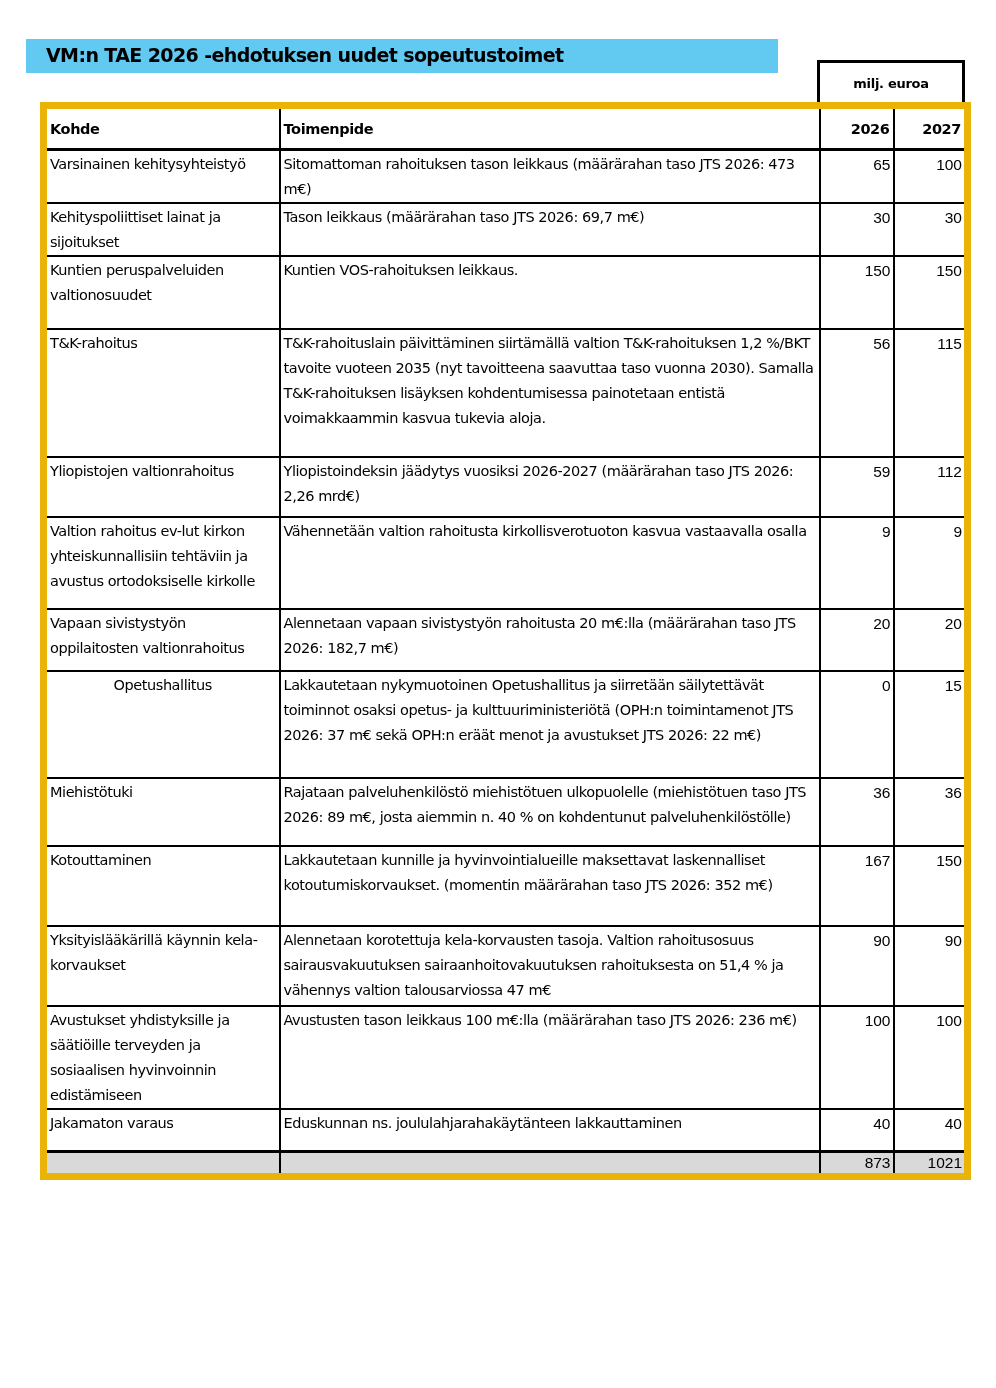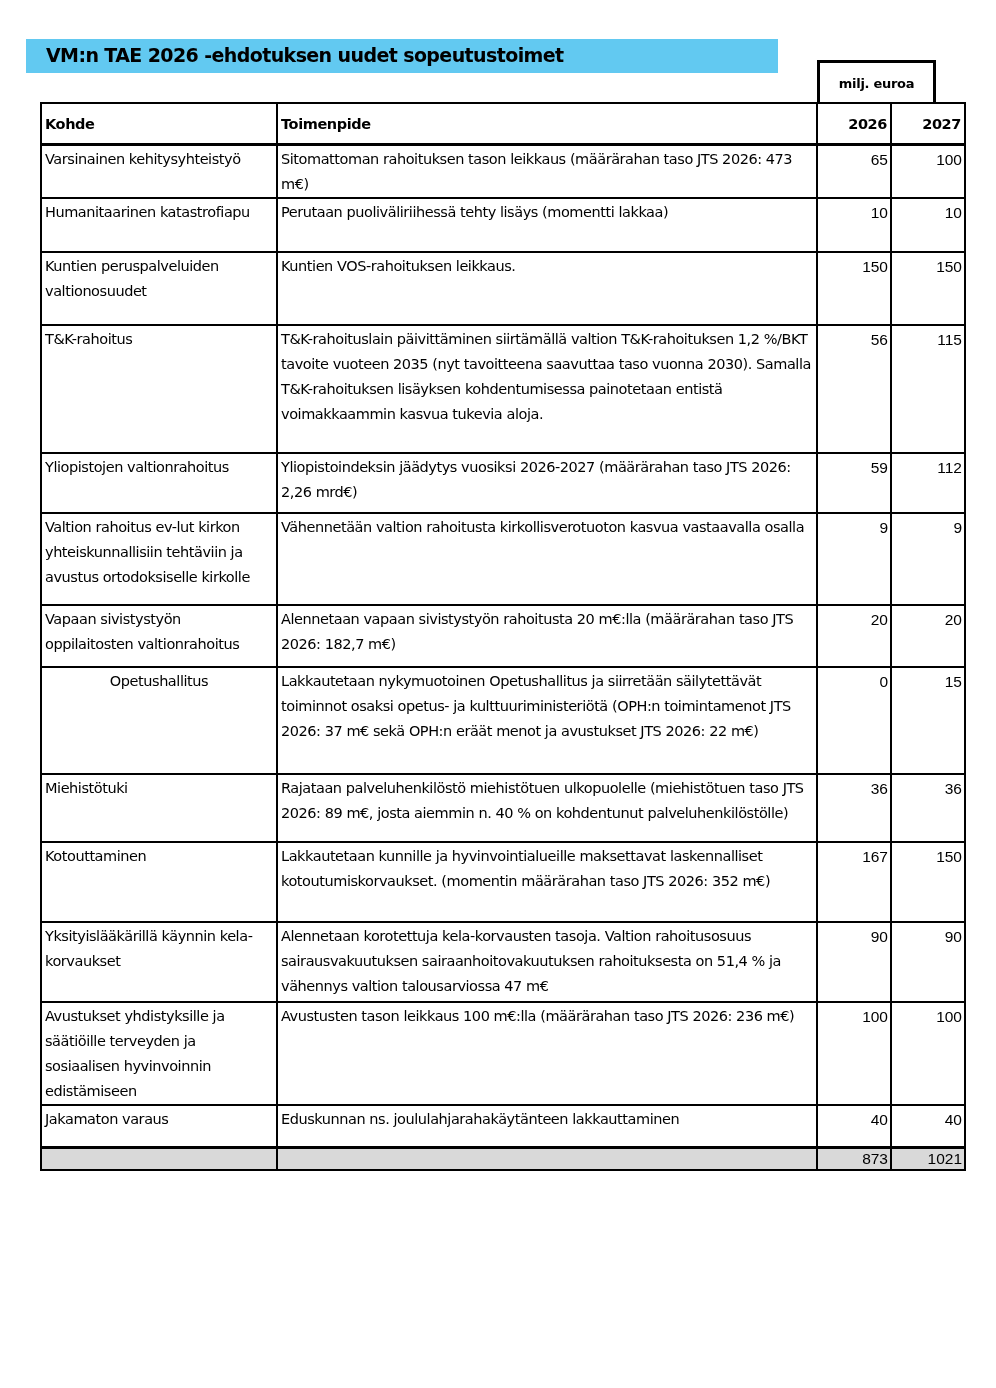--- a/index.html
+++ b/index.html
@@ -8,29 +8,29 @@
     position: absolute; left: 26px; top: 27px; width: 752px; height: 34px;
     background: #62c9f1;
     margin-top: 12px;
   }
   .title-bar .title {
     position: absolute; left: 20px; top: 5px;
     font-family: "DejaVu Sans", sans-serif; font-weight: bold; font-size: 19px;
     letter-spacing: -0.6px; color: #000; white-space: nowrap;
   }
   .unit-box {
-    position: absolute; left: 817px; top: 60px; width: 119px; height: 43px;
+    position: absolute; left: 817px; top: 60px; width: 148px; height: 43px;
     border: 3px solid #000; border-bottom: none; box-sizing: border-box;
     display: flex; align-items: center; justify-content: center;
     font-family: "DejaVu Sans", sans-serif; font-weight: bold; font-size: 13px; letter-spacing: -0.3px;
   }
   table.main {
     position: absolute; left: 40px; top: 102px;
     border-collapse: collapse; table-layout: fixed; width: 926px;
-    border: 1px solid #eab308;
+    border: 7px solid #eab308;
   }
   table.main col.c1 { width: 236px; }
   table.main col.c2 { width: 540px; }
   table.main col.c3 { width: 74px; }
   table.main col.c4 { width: 74px; }
   table.main td, table.main th {
     border: 2px solid #000; vertical-align: top;
     font-family: "DejaVu Sans", sans-serif; font-size: 14.5px; line-height: 25px;
     padding: 1px 3px 0 3px; letter-spacing: -0.45px; overflow: hidden;
   }
@@ -69,25 +69,25 @@
       <th class="num">2027</th>
     </tr>
   </thead>
   <tbody id="tbody">
       <tr style="height: 53px;">
         <td style="height: 50px;">Varsinainen kehitysyhteistyö</td>
         <td style="height: 50px;">Sitomattoman rahoituksen tason leikkaus (määrärahan taso JTS 2026: 473 m€)</td>
         <td class="num" style="height: 50px;">65</td>
         <td class="num" style="height: 50px;">100</td>
       </tr>
-      <tr style="height: 54px;">
-        <td style="height: 51px;">Humanitaarinen katastrofiapu</td>
-        <td style="height: 51px;">Perutaan puoliväliriihessä tehty lisäys (momentti lakkaa)</td>
-        <td class="num" style="height: 51px;">10</td>
-        <td class="num" style="height: 51px;">10</td>
+      <tr style="height: 53px;">
+        <td style="height: 50px;">Kehityspoliittiset lainat ja sijoitukset</td>
+        <td style="height: 50px;">Tason leikkaus (määrärahan taso JTS 2026: 69,7 m€)</td>
+        <td class="num" style="height: 50px;">30</td>
+        <td class="num" style="height: 50px;">30</td>
       </tr>
       <tr style="height: 73px;">
         <td style="height: 70px;">Kuntien peruspalveluiden valtionosuudet</td>
         <td style="height: 70px;">Kuntien VOS-rahoituksen leikkaus.</td>
         <td class="num" style="height: 70px;">150</td>
         <td class="num" style="height: 70px;">150</td>
       </tr>
       <tr style="height: 128px;">
         <td style="height: 125px;">T&amp;K-rahoitus</td>
         <td style="height: 125px;">T&amp;K-rahoituslain päivittäminen siirtämällä valtion T&amp;K-rahoituksen 1,2 %/BKT tavoite vuoteen 2035 (nyt tavoitteena saavuttaa taso vuonna 2030). Samalla T&amp;K-rahoituksen lisäyksen kohdentumisessa painotetaan entistä voimakkaammin kasvua tukevia aloja.</td>

